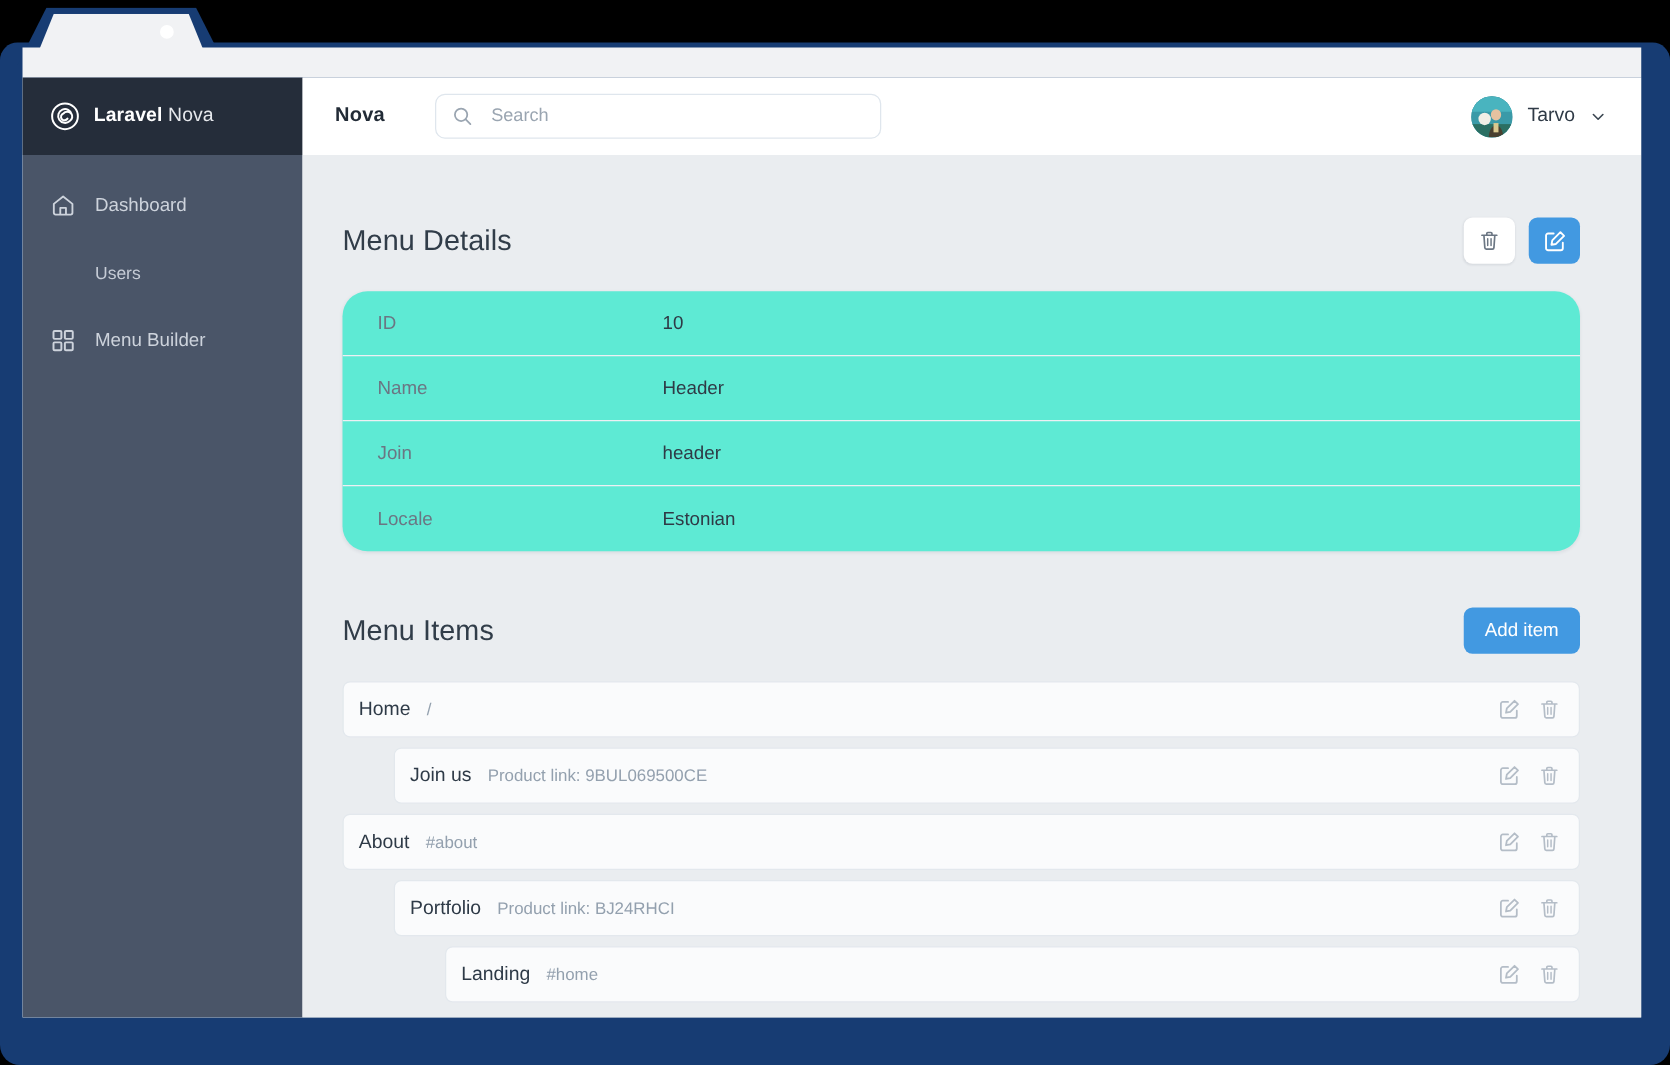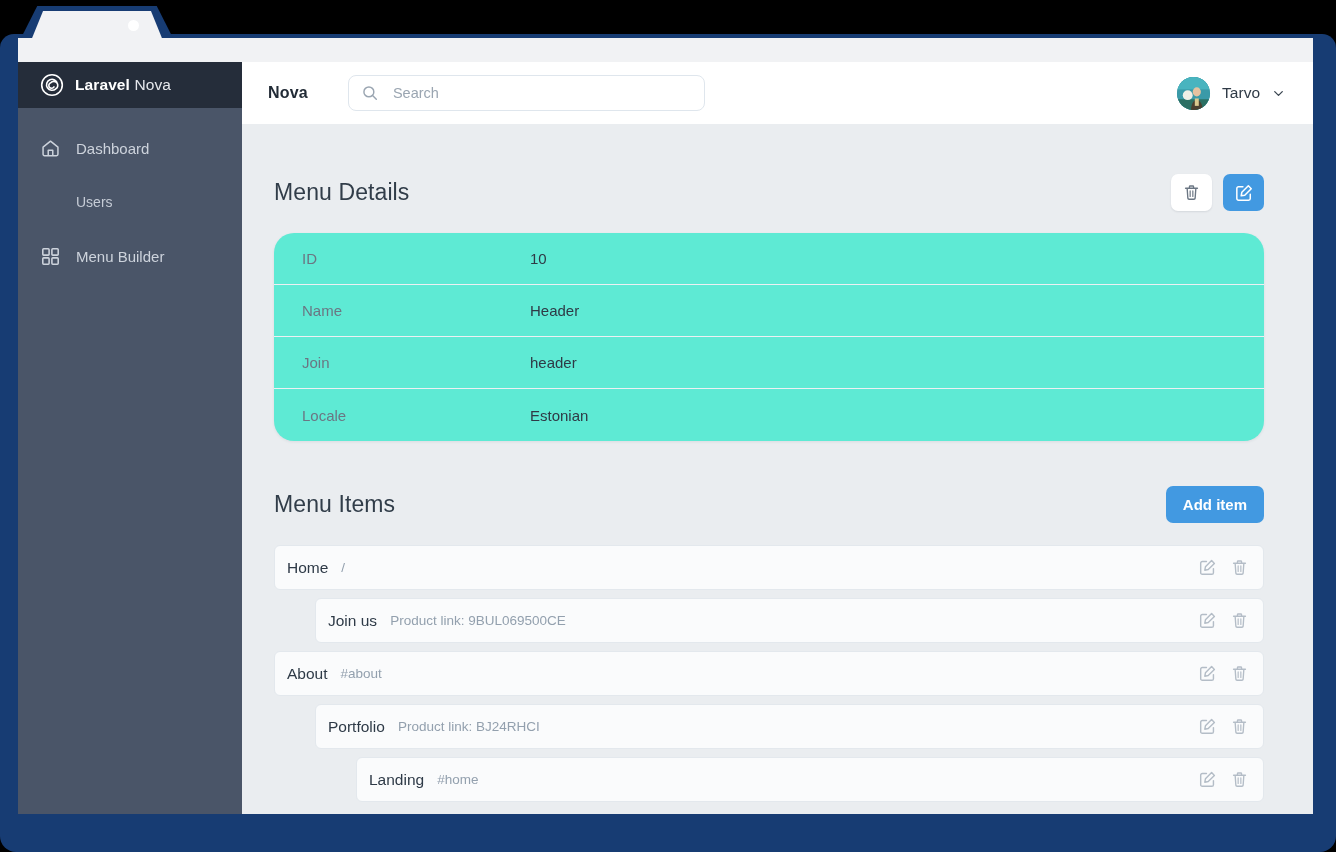--- a/index.html
+++ b/index.html
@@ -83,21 +83,21 @@
 
   
   .sidebar {
     position: absolute;
     left: 0; top: 0;
     width: 224px;
     height: 752px;
     background: #4a5568;
   }
   .sidebar-brand {
-    height: 46px;
+    height: 62px;
     background: #252d3a;
     display: flex;
     align-items: center;
     padding-left: 22px;
     gap: 11px;
   }
   .brand-logo { width: 24px; height: 24px; flex: 0 0 auto; }
   .brand-text {
     font-size: 15.5px;
     color: #ffffff;
@@ -227,21 +227,21 @@
   .btn-icon.blue  { background: #4299e1; }
 
   .btn-primary {
     background: #4299e1;
     color: #ffffff;
     border: none;
     border-radius: 7px;
     height: 37px;
     padding: 0 17px;
     font-size: 15px;
-    font-weight: 700;
+    font-weight: 400;
     cursor: pointer;
     font-family: "Liberation Sans", sans-serif;
   }
 
   
   .card {
     background: #5eead4;
     border-radius: 20px;
     box-shadow: 0 1px 3px rgba(30,40,60,.08);
     overflow: hidden;

